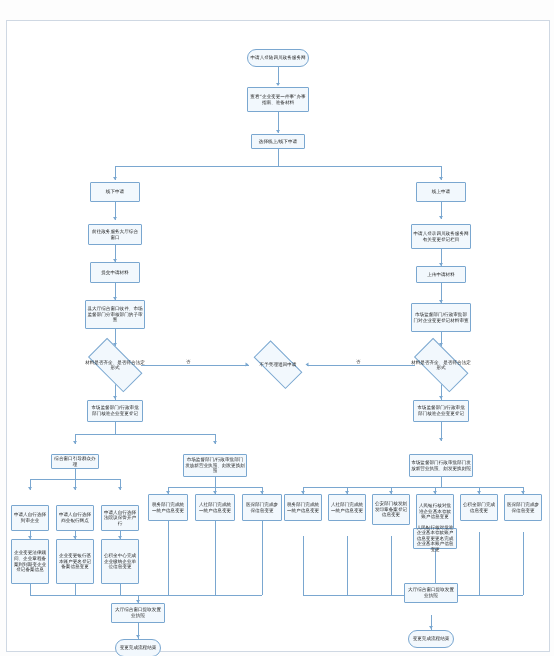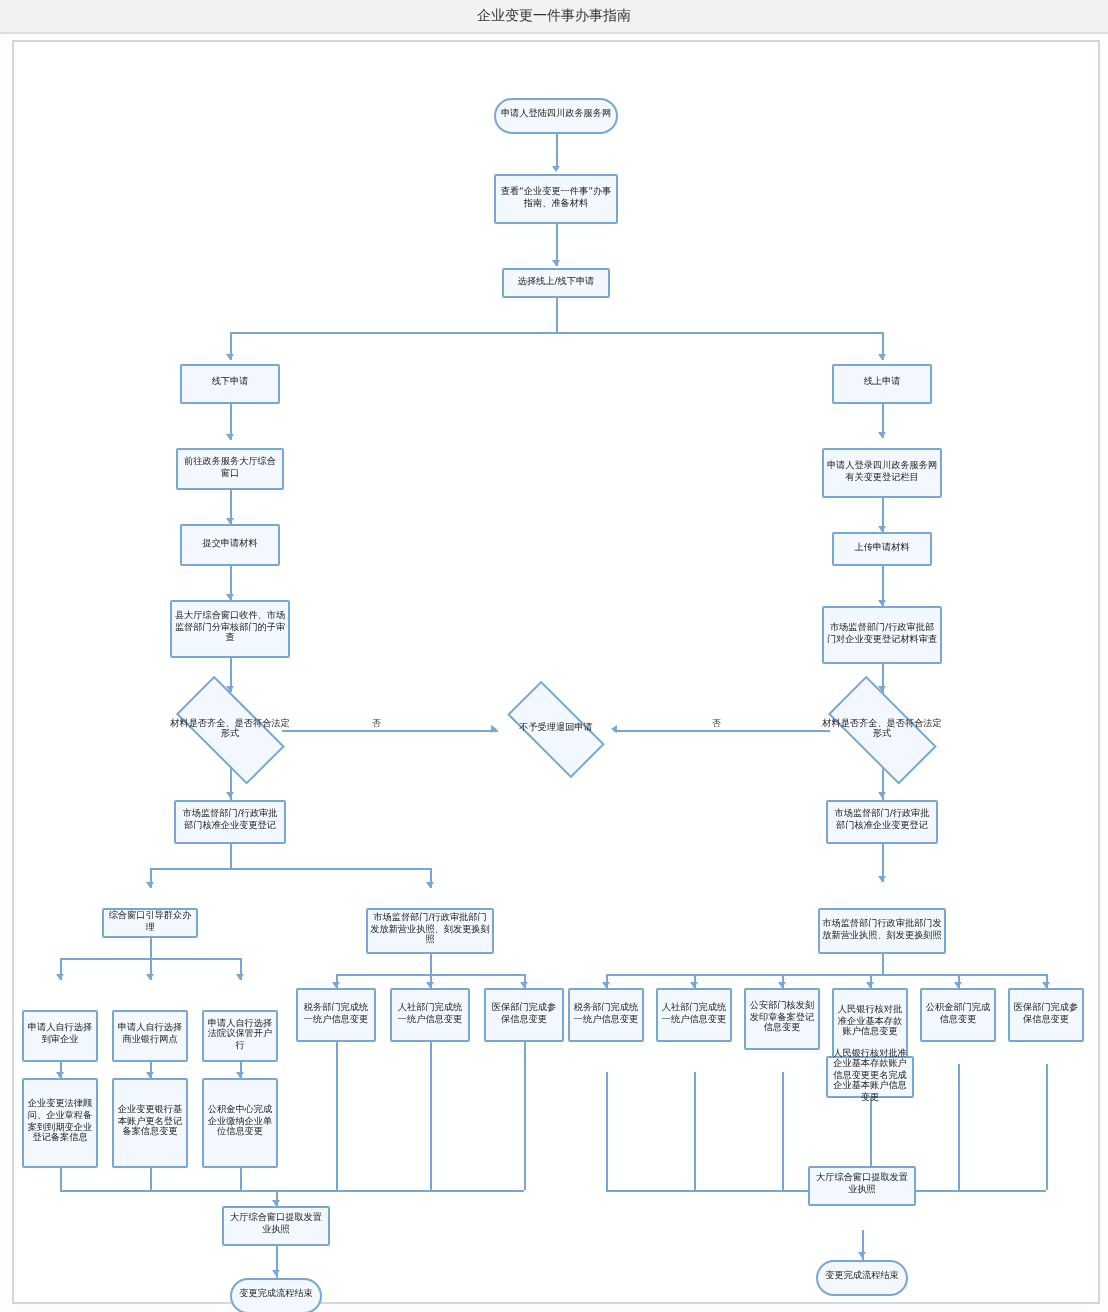--- a/index.html
+++ b/index.html
@@ -23,23 +23,20 @@
   .ev{width:1px;}
   .arrow{position:absolute;width:0;height:0;border-left:2.5px solid transparent;border-right:2.5px solid transparent;
          border-top:3.5px solid #7aa7d0;}
   .elabel{position:absolute;font-size:4.4px;color:#333;background:#ffffff;padding:0 1px;}
 </style>
 </head>
 <body>
 
 <div id="page">
 
-  <div id="titlebar">
-    <div class="t">企业变更一件事办事指南</div>
-  </div>
 
   <div id="canvas">
 
     <div class="edge ev" style="left:271px;top:46px;height:18px;"></div>
     <div class="arrow" style="left:268.5px;top:62px;"></div>
 
     <div class="edge ev" style="left:271px;top:91px;height:21px;"></div>
     <div class="arrow" style="left:268.5px;top:109px;"></div>
 
     <div class="edge ev" style="left:271px;top:128px;height:17px;"></div>

